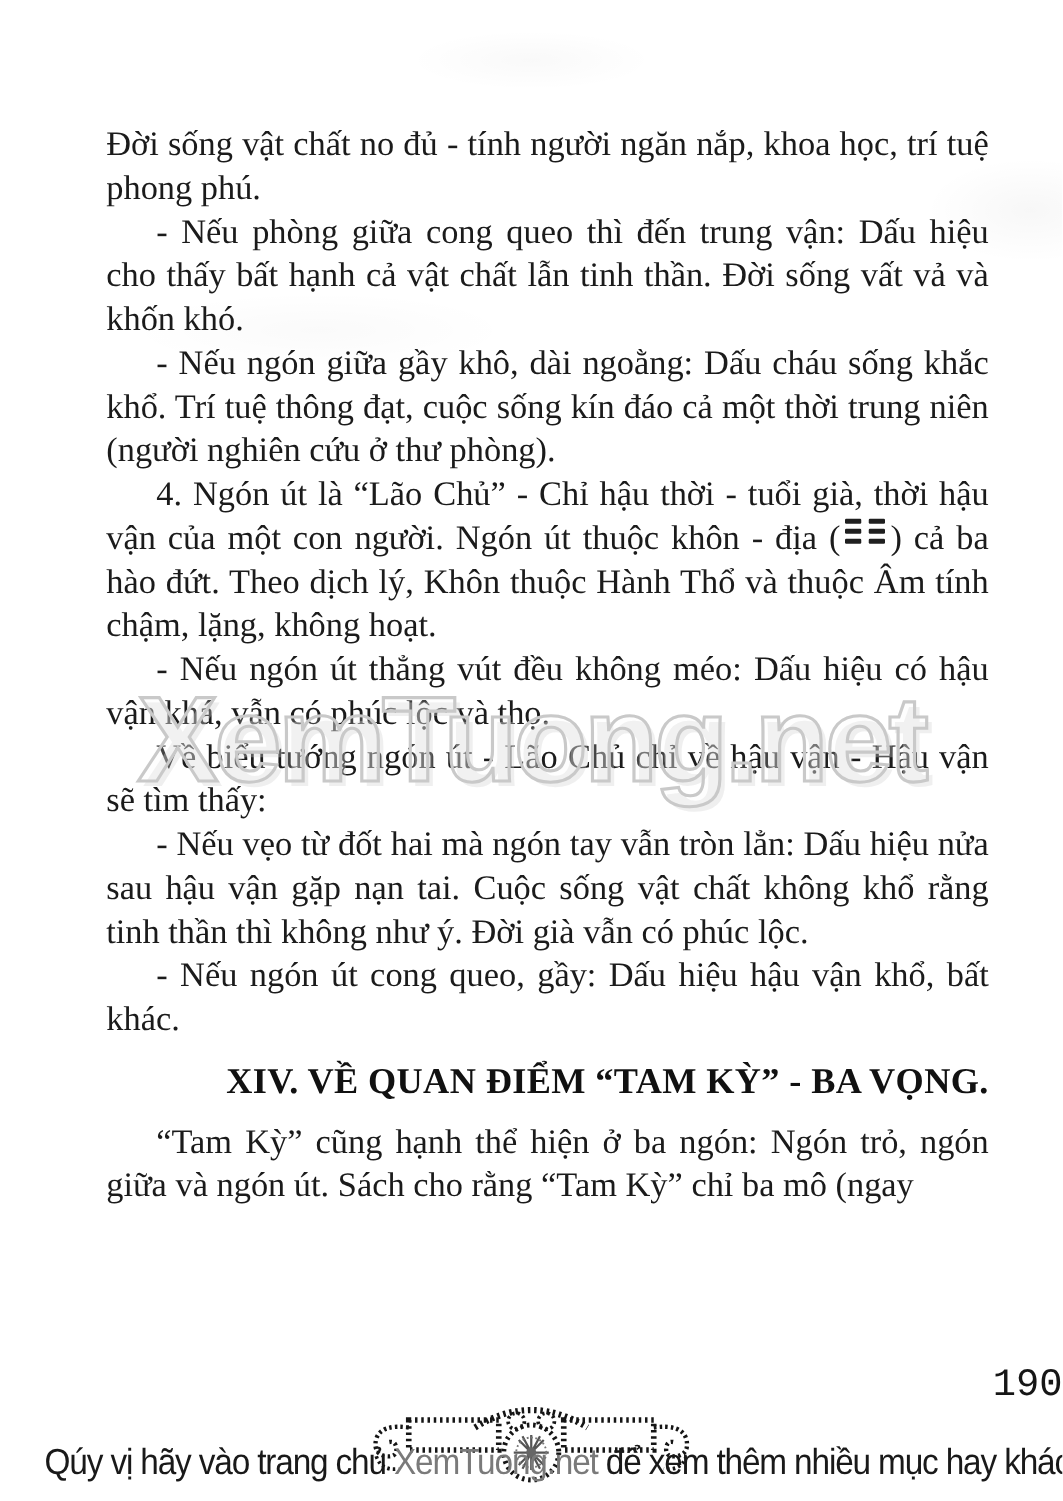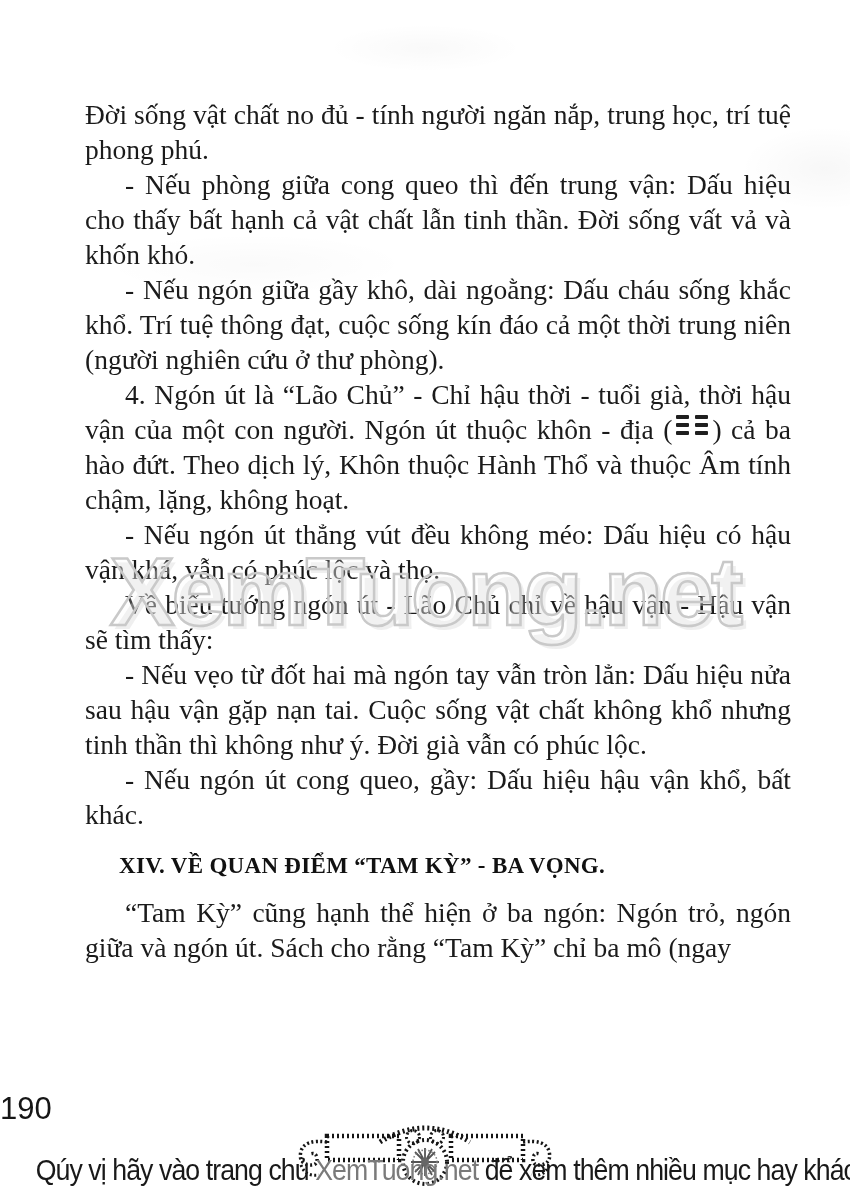--- a/index.html
+++ b/index.html
@@ -19,22 +19,22 @@
   .body-text{
     position:absolute;top:97px;left:85px;width:706px;
     font-size:27.5px;line-height:35px;
     color:#1b1b1b;text-align:justify;
     z-index:1;
   }
   .body-text p{margin:0;text-indent:40px;}
   .body-text p.noindent{text-indent:0;}
   .section-heading{
     margin:16px 0 12px 34px;
-    font-size:23px;font-weight:700;letter-spacing:0.3px;
-    color:#111;text-align:left;text-indent:0;
+    font-size:29px;font-weight:700;letter-spacing:0.3px;
+    color:#111;text-align:right;text-indent:0;
   }
 
   
   .trigram{
     display:inline-flex;flex-direction:column;gap:4px;
     vertical-align:middle;transform:translateY(-8px);
     margin:0 4px;
   }
   .tg-row{display:flex;gap:6px;}
   .tg-bar{width:13px;height:4px;background:#1f1f1f;border-radius:1px;}
@@ -46,22 +46,22 @@
     font-family:"Liberation Sans", sans-serif;
     font-weight:700;font-size:97px;letter-spacing:-3px;
     color:rgba(252,252,252,0.18);
     -webkit-text-stroke:2.5px #c9c9c9;
     text-shadow:4px 4px 0 rgba(208,208,208,0.35);
   }
 
   
   .page-number{
     position:absolute;top:1091px;left:0;width:100%;
-    text-align:left;z-index:2;
-    font-family:Liberation Sans, sans-serif;
+    text-align:right;z-index:2;
+    font-family:Liberation Mono, monospace;
     font-size:31px;color:#161616;
   }
   .ornament{
     position:absolute;top:1120px;left:50%;transform:translateX(-50%);
     z-index:1;line-height:0;
   }
   .promo{
     position:absolute;top:1154px;left:0;width:100%;
     text-align:center;z-index:2;
     font-family:"Liberation Sans", sans-serif;
@@ -72,40 +72,40 @@
   .promo .brand{color:#7a7a7a;}
 </style>
 </head>
 <body>
 
 <div class="page">
 
   <div class="watermark">XemTuong.net</div>
 
   <main class="body-text">
-    <p class="noindent">Đời sống vật chất no đủ - tính người ngăn nắp, trung học, trí tuệ phong phú.</p>
+    <p class="noindent">Đời sống vật chất no đủ - tính người ngăn nắp, khoa học, trí tuệ phong phú.</p>
     <p>- Nếu phòng giữa cong queo thì đến trung vận: Dấu hiệu cho thấy bất hạnh cả vật chất lẫn tinh thần. Đời sống vất vả và khốn khó.</p>
     <p>- Nếu ngón giữa gầy khô, dài ngoằng: Dấu cháu sống khắc khổ. Trí tuệ thông đạt, cuộc sống kín đáo cả một thời trung niên (người nghiên cứu ở thư phòng).</p>
     <p><span>4. Ngón út là “Lão Chủ” - Chỉ hậu thời - tuổi già, thời hậu vận của một con người. Ngón út thuộc khôn - địa (</span><span class="trigram">
           <span class="tg-row">
             <span class="tg-bar"></span>
             <span class="tg-bar"></span>
           </span>
           <span class="tg-row">
             <span class="tg-bar"></span>
             <span class="tg-bar"></span>
           </span>
           <span class="tg-row">
             <span class="tg-bar"></span>
             <span class="tg-bar"></span>
           </span>
         </span><span>) cả ba hào đứt. Theo dịch lý, Khôn thuộc Hành Thổ và thuộc Âm tính chậm, lặng, không hoạt.</span></p>
     <p>- Nếu ngón út thẳng vút đều không méo: Dấu hiệu có hậu vận khá, vẫn có phúc lộc và thọ.</p>
     <p>Về biểu tướng ngón út - Lão Chủ chỉ về hậu vận - Hậu vận sẽ tìm thấy:</p>
-    <p>- Nếu vẹo từ đốt hai mà ngón tay vẫn tròn lẳn: Dấu hiệu nửa sau hậu vận gặp nạn tai. Cuộc sống vật chất không khổ nhưng tinh thần thì không như ý. Đời già vẫn có phúc lộc.</p>
+    <p>- Nếu vẹo từ đốt hai mà ngón tay vẫn tròn lẳn: Dấu hiệu nửa sau hậu vận gặp nạn tai. Cuộc sống vật chất không khổ rằng tinh thần thì không như ý. Đời già vẫn có phúc lộc.</p>
     <p>- Nếu ngón út cong queo, gầy: Dấu hiệu hậu vận khổ, bất khác.</p>
     <h2 class="section-heading">XIV. VỀ QUAN ĐIỂM “TAM KỲ” - BA VỌNG.</h2>
     <p>“Tam Kỳ” cũng hạnh thể hiện ở ba ngón: Ngón trỏ, ngón giữa và ngón út. Sách cho rằng “Tam Kỳ” chỉ ba mô (ngay</p>
   </main>
 
   <div class="page-number">190</div>
 
   <div class="ornament">
     <svg width="280" height="74" viewBox="0 0 280 74" xmlns="http://www.w3.org/2000/svg">
       <g fill="none" stroke="#151515">

